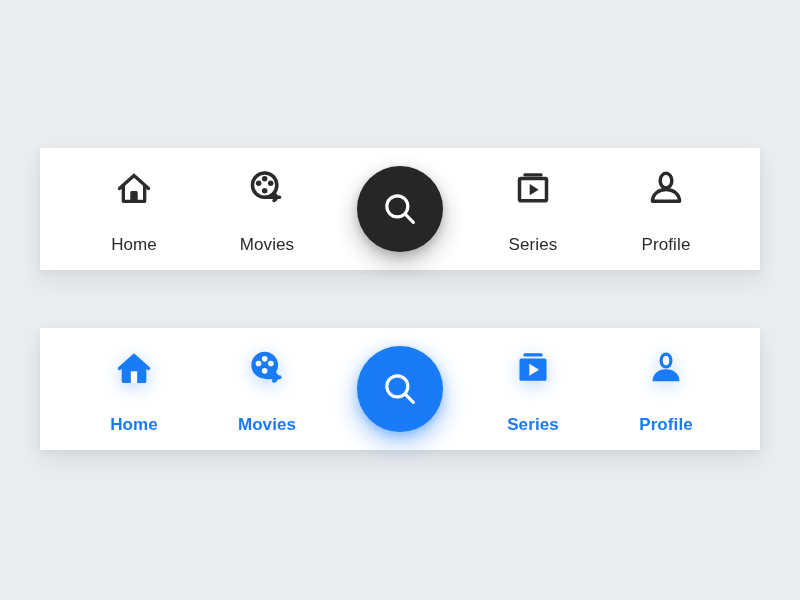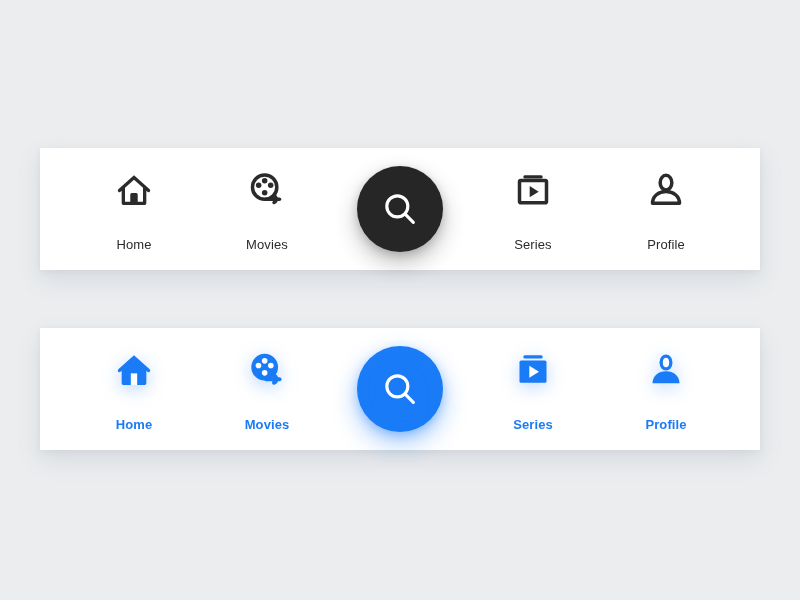--- a/index.html
+++ b/index.html
@@ -53,21 +53,21 @@
   .nav-icon {
     display: block;
     height: 46px;
     display: flex;
     align-items: center;
     justify-content: center;
   }
 
   .nav-label {
     margin-top: 25px;
-    font-size: 13px;
+    font-size: 17px;
     letter-spacing: 0.1px;
     line-height: 1;
   }
 
   
   .dark-bar .nav-label {
     color: #2b2b2b;
     font-weight: 400;
   }
   .dark-bar .nav-icon svg {

